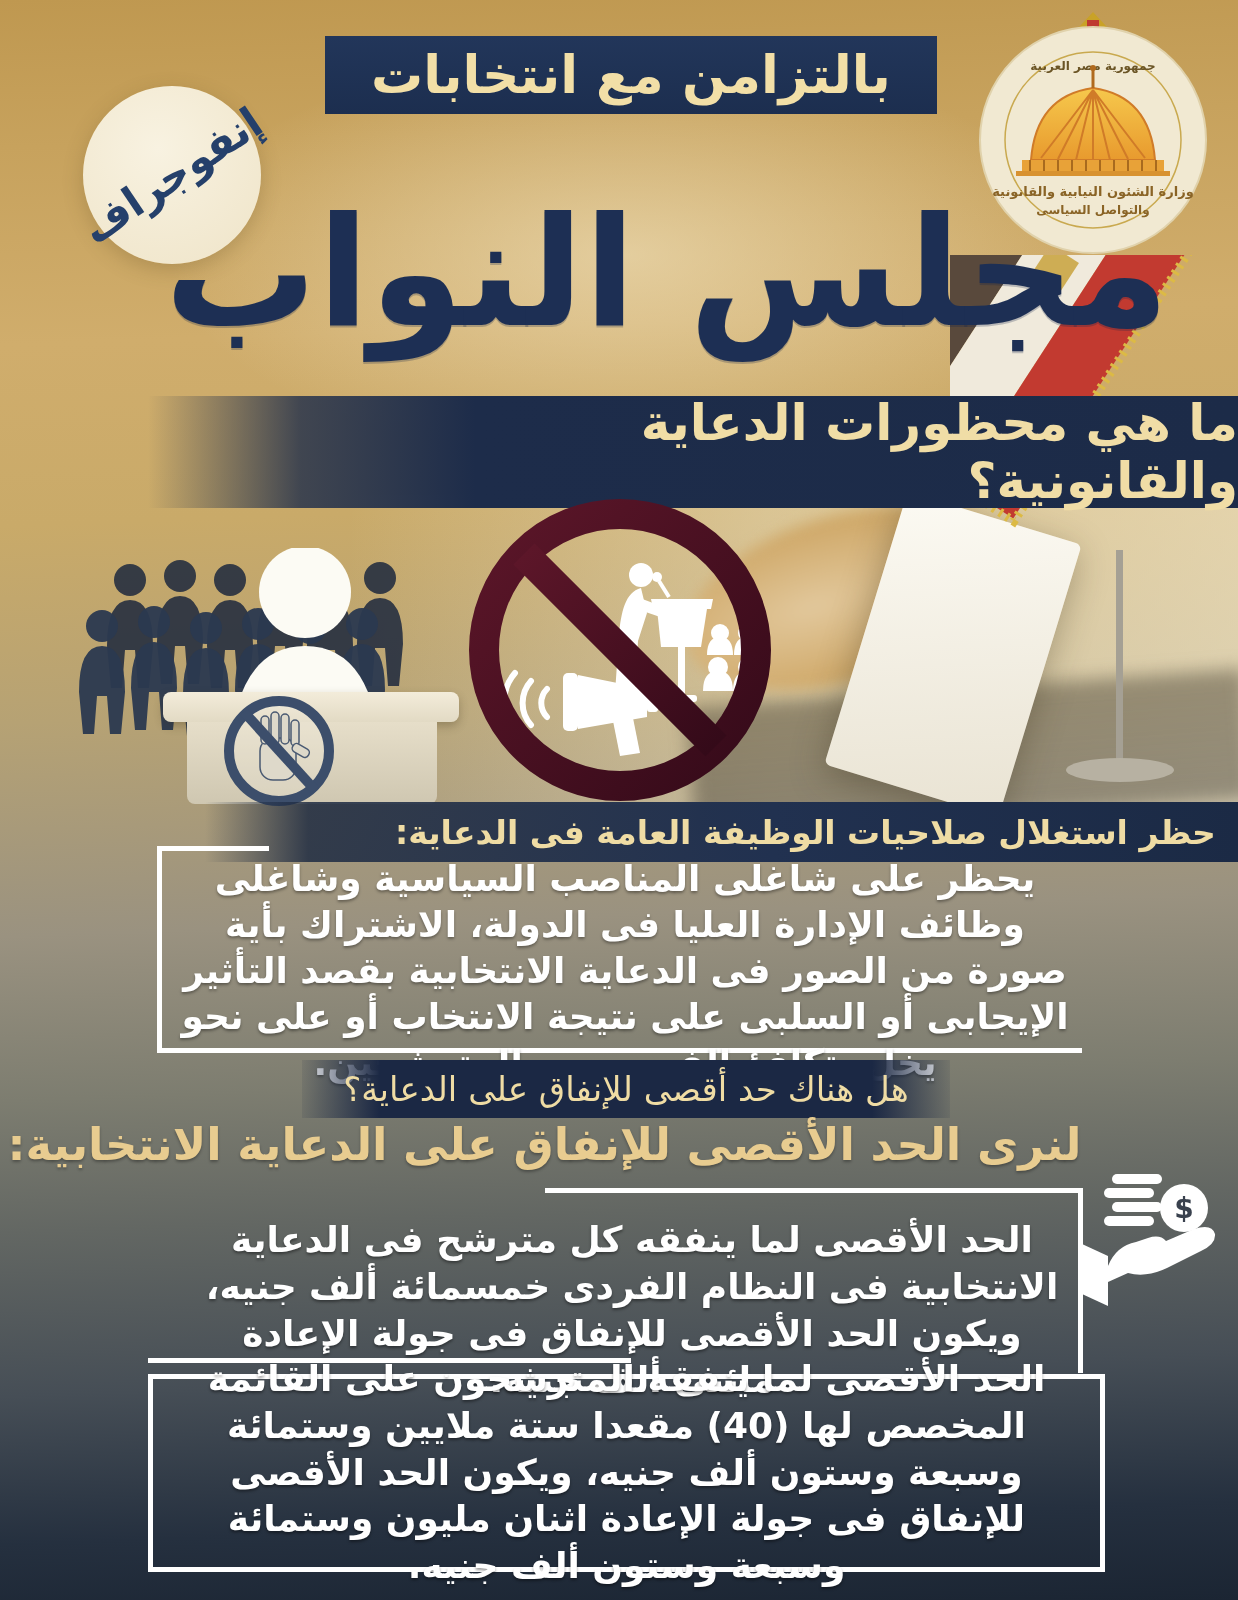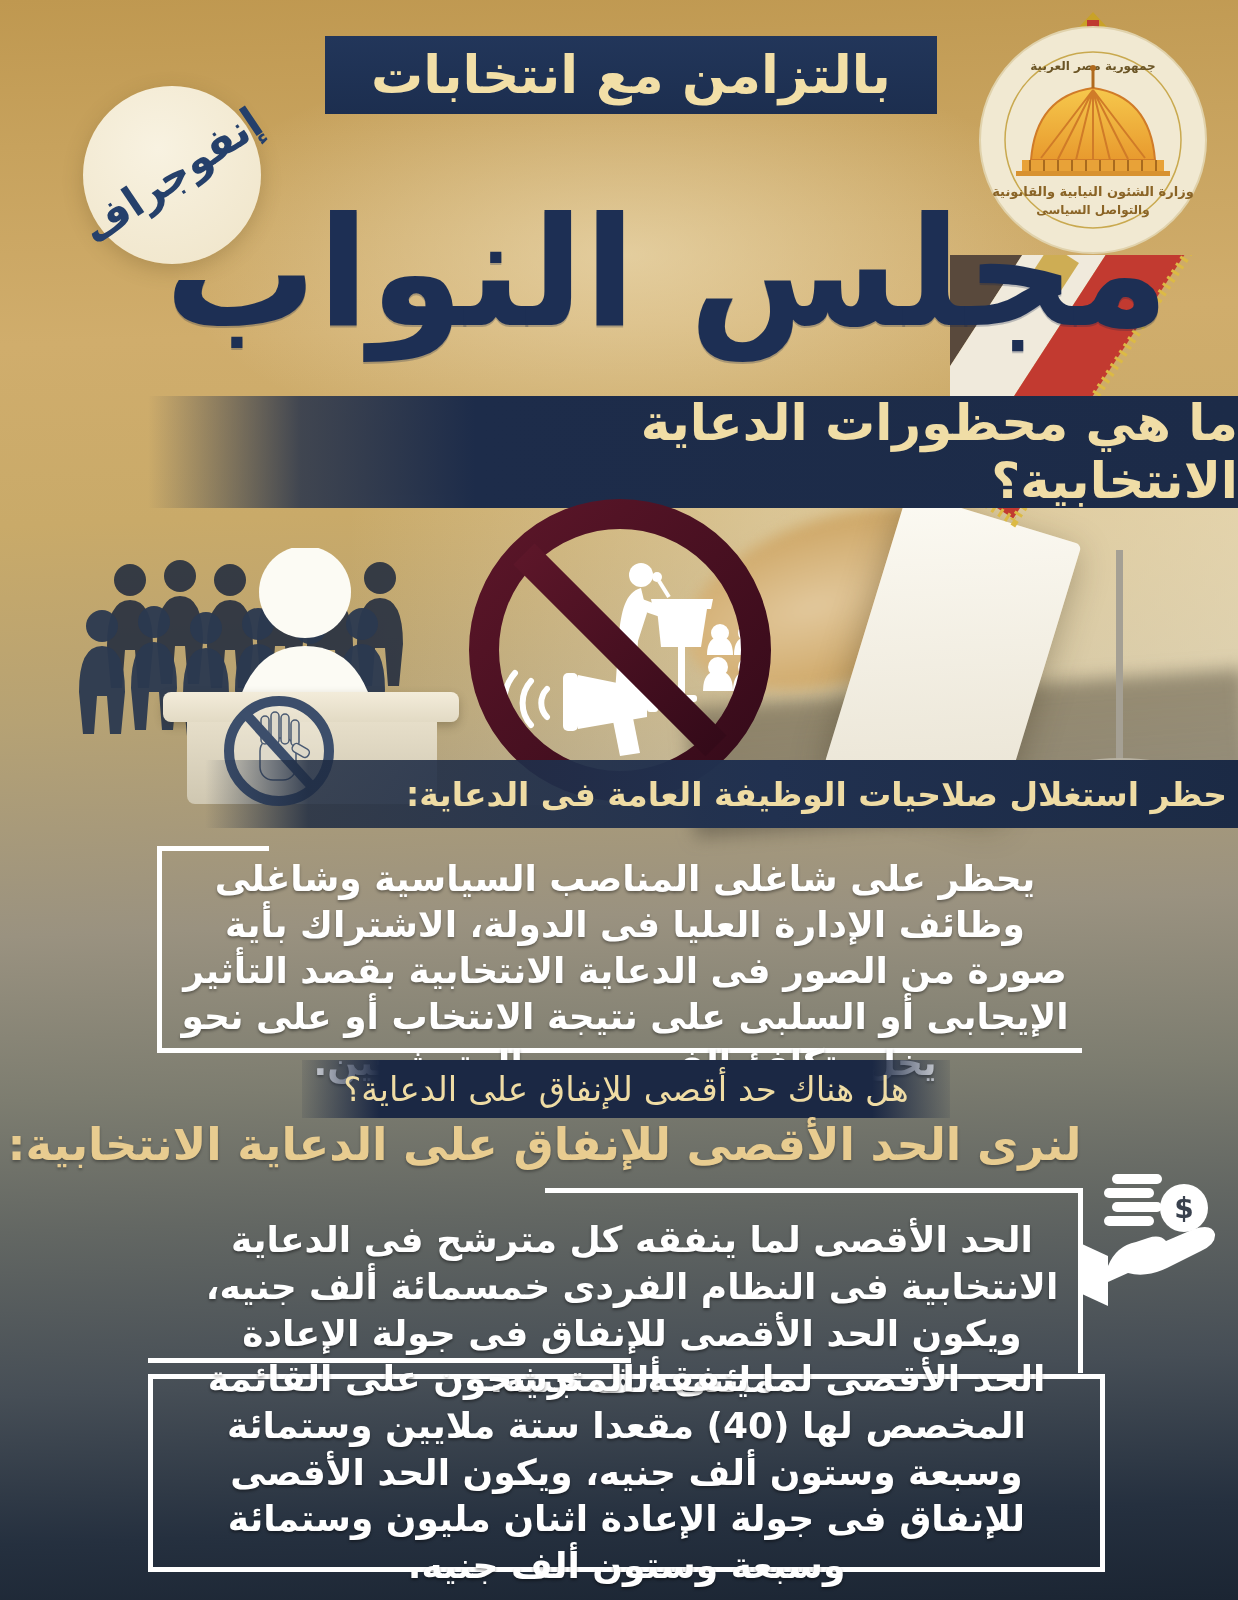--- a/index.html
+++ b/index.html
@@ -38,23 +38,23 @@
   .badge span { transform:rotate(-34deg); color:#25406b; font-size:42px; font-weight:bold; }
   .main-title { left:0; top:148px; width:100%; text-align:center;
     font-size:152px; line-height:250px; font-weight:bold; color:#1d2f54;
     letter-spacing:-4px; text-shadow:0 2px 0 rgba(20,35,70,.25);margin-left:48px; }
   .q-band { left:148px; top:396px; width:1090px; height:112px;
     background:linear-gradient(90deg, rgba(29,44,74,0) 0%, rgba(29,44,74,.8) 14%, #1d2c4a 30%, #1c2b48 100%);
     display:flex; align-items:center; justify-content:center; padding-left:0; box-sizing:border-box;
     color:#f0dda6; font-size:50px; font-weight:bold; }
   .q-band span { margin-left:270px; }
   
-  .s1-band { left:205px; top:760px; width:1033px; height:68px;
+  .s1-band { left:205px; top:802px; width:1033px; height:60px;
     background:linear-gradient(90deg, rgba(28,40,62,0) 0%, rgba(30,43,66,.85) 10%, #213150 55%, #1b2a45 100%);
-    display:flex; align-items:center; justify-content:center; box-sizing:border-box;
+    display:flex; align-items:center; justify-content:flex-end; box-sizing:border-box;
     color:#efdca4; font-size:33px; font-weight:bold; }
   .s1-band span { margin-left:190px; }
   .bracket1 { left:157px; top:846px; width:920px; height:202px;
     border-left:5px solid #fff; border-bottom:5px solid #fff; }
   .bracket1-top { left:157px; top:846px; width:112px; height:5px; background:#fff; }
   .para1 { left:180px; top:856px; width:890px; text-align:center; color:#fff;
     font-size:36px; font-weight:bold; line-height:1.28; margin:0;
     text-shadow:0 2px 3px rgba(0,0,0,.35); }
   
   .s2-band { left:302px; top:1060px; width:648px; height:58px;
@@ -147,21 +147,21 @@
         <rect x="64" y="163" width="154" height="5" fill="#d89230"></rect>
       </g>
       <text x="141" y="188" text-anchor="middle" font-size="13" fill="#8a6426" font-weight="bold">وزارة الشئون النيابية والقانونية</text>
       <text x="141" y="206" text-anchor="middle" font-size="12" fill="#8a6426" font-weight="bold">والتواصل السياسى</text>
     </svg>
   </div>
 
   <div class="abs main-title">مجلس النواب</div>
 
   <div class="abs q-band">
-    <span>ما هي محظورات الدعاية الانتخابية؟</span>
+    <span>ما هي محظورات الدعاية والقانونية؟</span>
   </div>
 
   <svg class="abs crowd-svg" width="410" height="270" viewBox="0 0 410 270">
     <defs>
       <g id="person">
         <circle cx="0" cy="0" r="16"></circle>
         <path d="M -23,66 Q -23,20 0,20 Q 23,20 23,66 L 19,108 L 8,108 L 5,70 L -5,70 L -8,108 L -19,108 Z"></path>
       </g>
     </defs>
     <g fill="#222c3f" opacity=".88">

